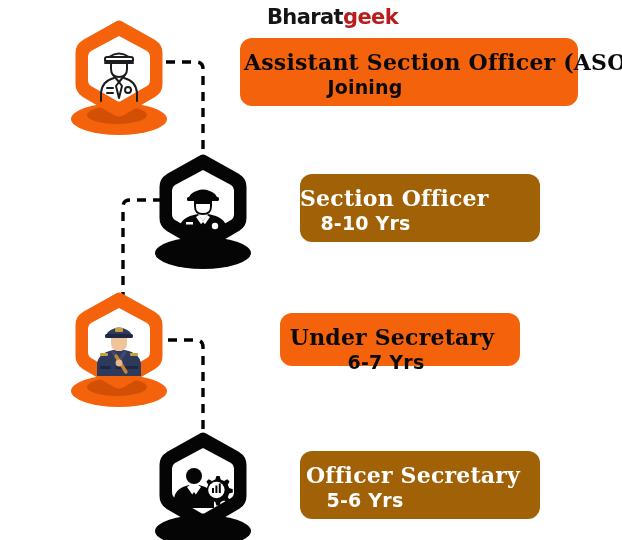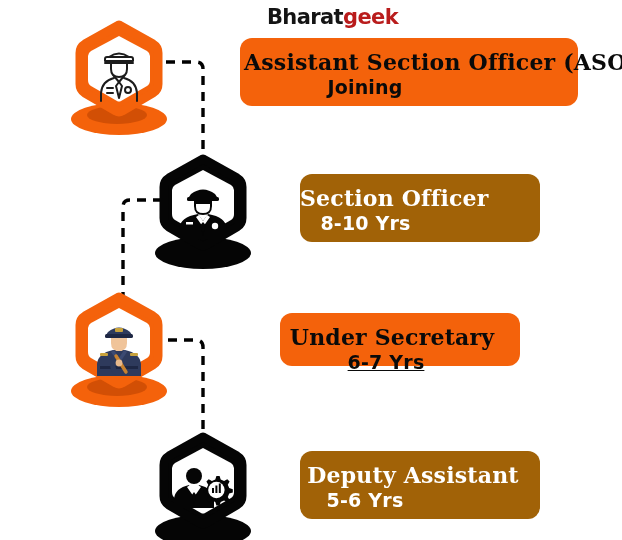--- a/index.html
+++ b/index.html
@@ -86,21 +86,21 @@
   #card-aso      { left: 240px; top: 38px;  width: 338px; height: 68px; }
   #card-aso      .rank-title { padding-left: 4px; }
   #card-aso      .rank-sub   { padding-right: 88px; }
 
   #card-so       { left: 300px; top: 174px; width: 240px; height: 68px; }
   #card-so       .rank-title { padding-right: 58px; }
   #card-so       .rank-sub   { padding-right: 109px; }
 
   #card-us       { left: 240px; top: 313px; width: 240px; height: 53px; margin-left: 40px; }
   #card-us       .rank-title { padding-right: 16px; }
-  #card-us       .rank-sub   { padding-right: 28px; text-decoration: underline; }
+  #card-us       .rank-sub   { padding-right: 28px; }
 
   #card-ds       { left: 300px; top: 451px; width: 240px; height: 68px; }
   #card-ds       .rank-title { padding-right: 14px; }
   #card-ds       .rank-sub   { padding-right: 110px; }
 </style>
 </head>
 <body>
 
 <div id="brand-logo">
   <span class="lg-dark">Bharat</span><span class="lg-accent">geek</span>
@@ -240,15 +240,15 @@
   <div class="rank-title">Section Officer</div>
   <div class="rank-sub">8-10 Yrs</div>
 </div>
 
 <div class="rank-card orange" id="card-us">
   <div class="rank-title">Under Secretary</div>
   <div class="rank-sub">6-7 Yrs</div>
 </div>
 
 <div class="rank-card black" id="card-ds">
-  <div class="rank-title">Deputy Assistant</div>
+  <div class="rank-title">Officer Secretary</div>
   <div class="rank-sub">5-6 Yrs</div>
 </div>
 
 </body></html>

